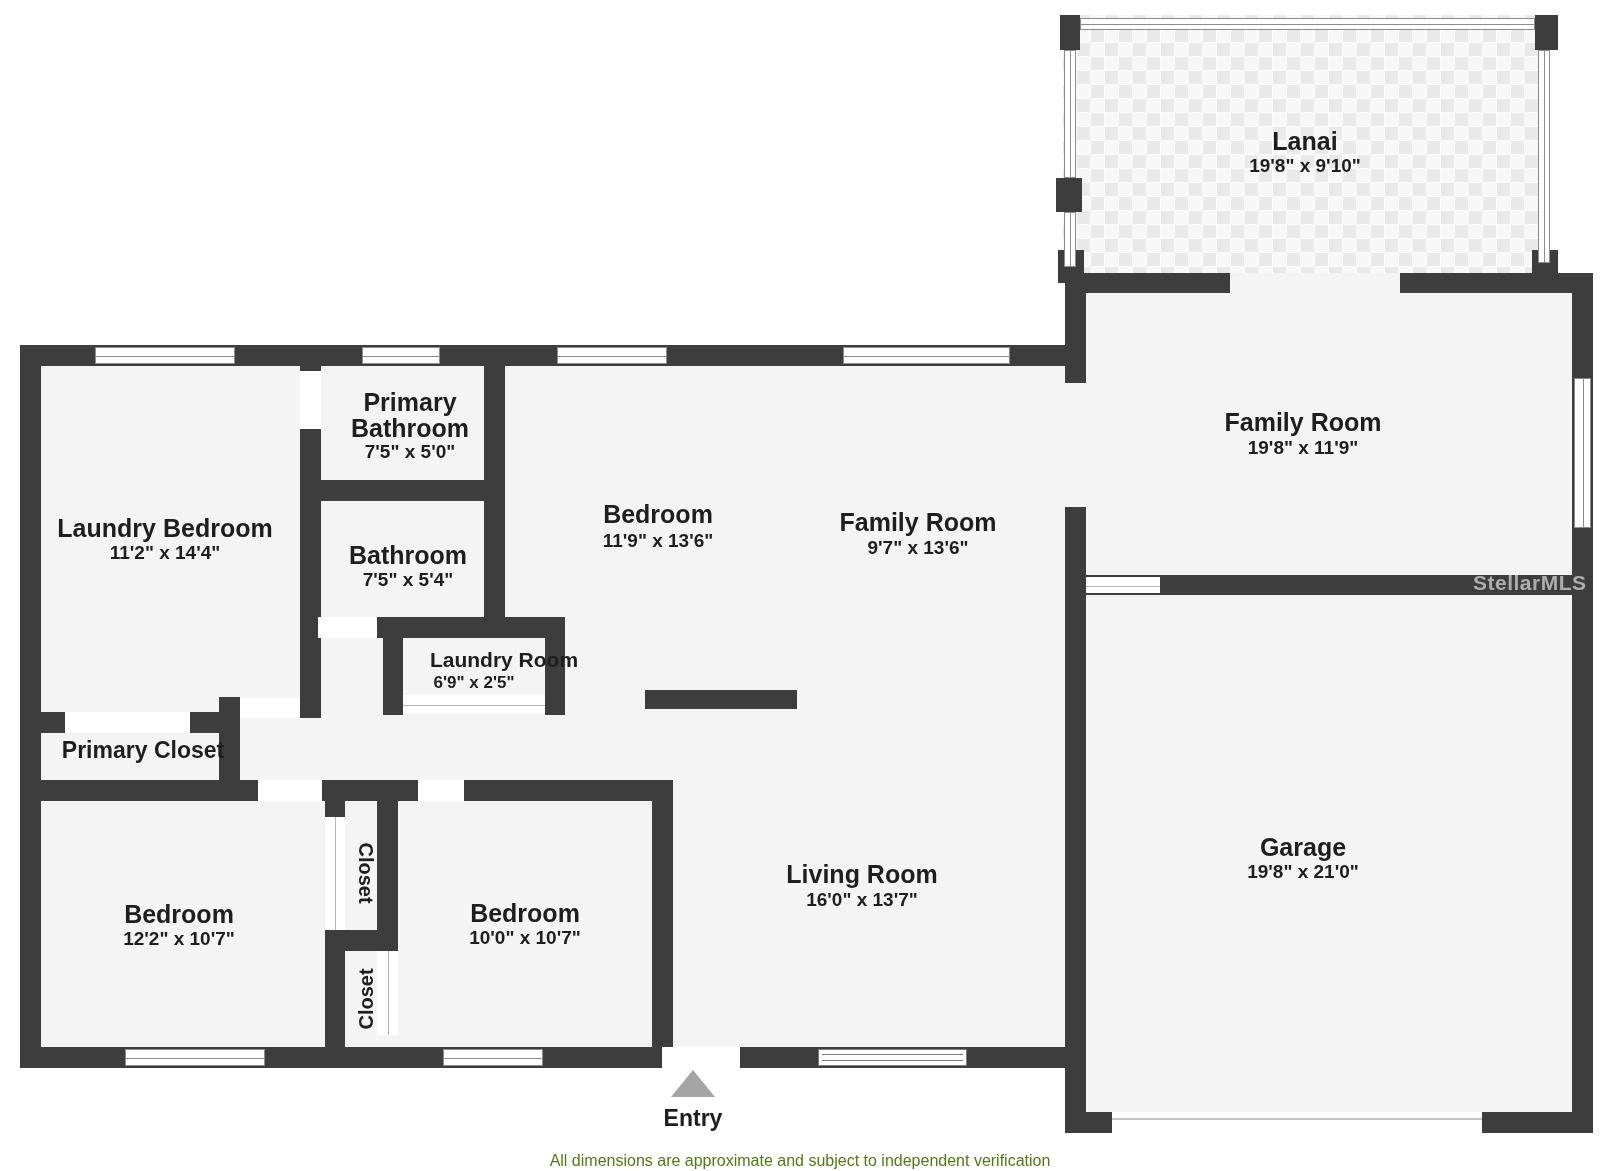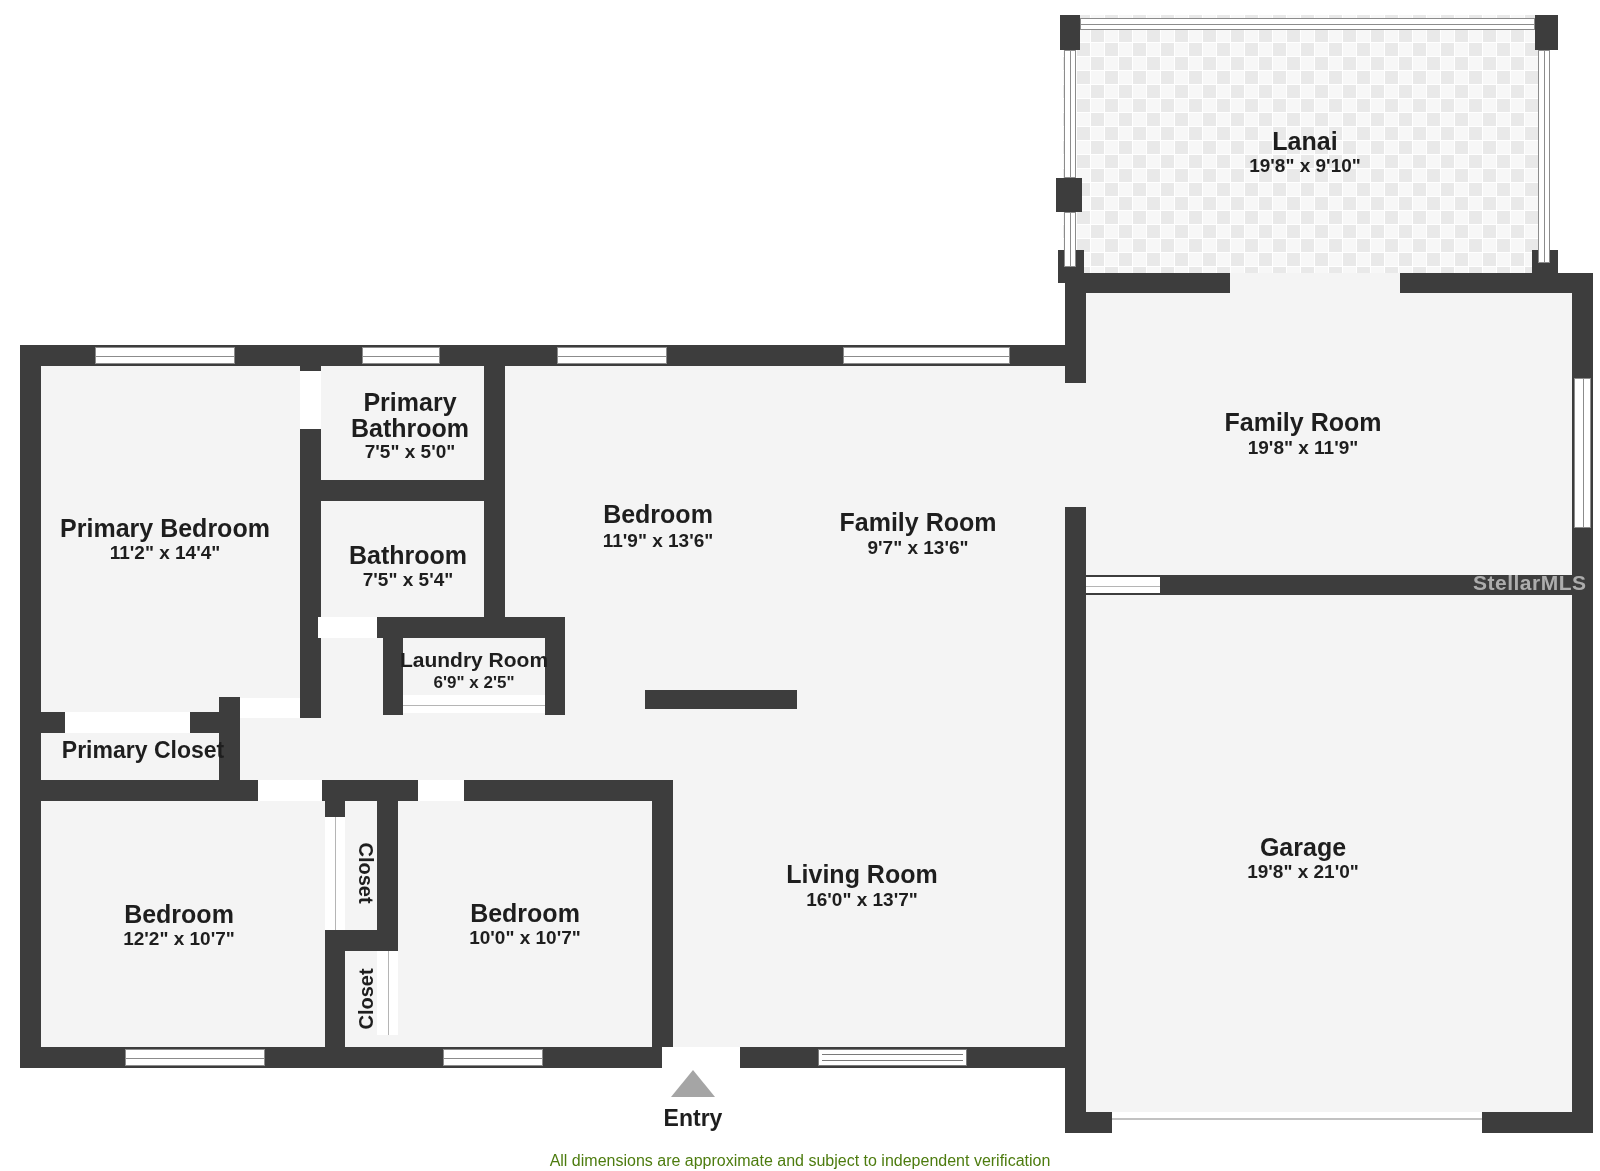--- a/index.html
+++ b/index.html
@@ -30,21 +30,21 @@
   .gap-v{position:absolute;background:#fff;}
   .gap-v::after{content:"";position:absolute;top:0;bottom:0;left:50%;width:1px;background:#b5b5b5;}
   .slider{position:absolute;background:#fff;border:1px solid #7a7a7a;box-sizing:border-box;}
   .slider::after{content:"";position:absolute;left:3px;right:3px;top:4px;bottom:4px;border-top:1px solid #7a7a7a;border-bottom:1px solid #7a7a7a;}
   .garage-door{position:absolute;background:#fff;}
   .garage-door::after{content:"";position:absolute;left:0;right:0;top:6px;height:2px;background:#c2c2c2;}
   .lbl{position:absolute;transform:translateX(-50%);font-weight:700;color:var(--label);white-space:nowrap;line-height:1;}
   .nm{font-size:25px;}
   .dm{font-size:19px;}
   .nm-md{font-size:23px;}
-  .nm-sm{font-size:21px;}
+  .nm-sm{font-size:21px;margin-left:30px;}
   .dm-sm{font-size:17px;}
   .rot-cw{transform:translate(-50%,-50%) rotate(90deg);font-size:20px;}
   .rot-ccw{transform:translate(-50%,-50%) rotate(-90deg);font-size:20px;}
   .entry-tri{position:absolute;width:0;height:0;border-left:22px solid transparent;border-right:22px solid transparent;border-bottom:27px solid var(--marker);}
   .watermark{position:absolute;font-size:21px;font-weight:700;color:#c9c9c9;opacity:.8;letter-spacing:.5px;text-align:center;}
   .disclaimer{position:absolute;transform:translateX(-50%);font-size:16px;color:#4d7c0f;white-space:nowrap;}
 </style>
 </head>
 <body>
 
@@ -123,21 +123,21 @@
   <div class="lbl nm" style="left:658px;top:502px;">Bedroom</div>
   <div class="lbl dm" style="left:658px;top:531px;">11'9" x 13'6"</div>
 
   <div class="lbl nm" style="left:918px;top:510px;">Family Room</div>
   <div class="lbl dm" style="left:918px;top:538px;">9'7" x 13'6"</div>
 
   <div class="lbl nm" style="left:410px;top:390px;">Primary</div>
   <div class="lbl nm" style="left:410px;top:416px;">Bathroom</div>
   <div class="lbl dm" style="left:410px;top:442px;">7'5" x 5'0"</div>
 
-  <div class="lbl nm" style="left:165px;top:516px;">Primary Bedroom</div>
+  <div class="lbl nm" style="left:165px;top:516px;">Laundry Bedroom</div>
   <div class="lbl dm" style="left:165px;top:543px;">11'2" x 14'4"</div>
 
   <div class="lbl nm" style="left:408px;top:543px;">Bathroom</div>
   <div class="lbl dm" style="left:408px;top:570px;">7'5" x 5'4"</div>
 
   <div class="lbl nm-sm" style="left:474px;top:649px;">Laundry Room</div>
   <div class="lbl dm-sm" style="left:474px;top:674px;">6'9" x 2'5"</div>
 
   <div class="lbl nm-md" style="left:143px;top:739px;">Primary Closet</div>
 

